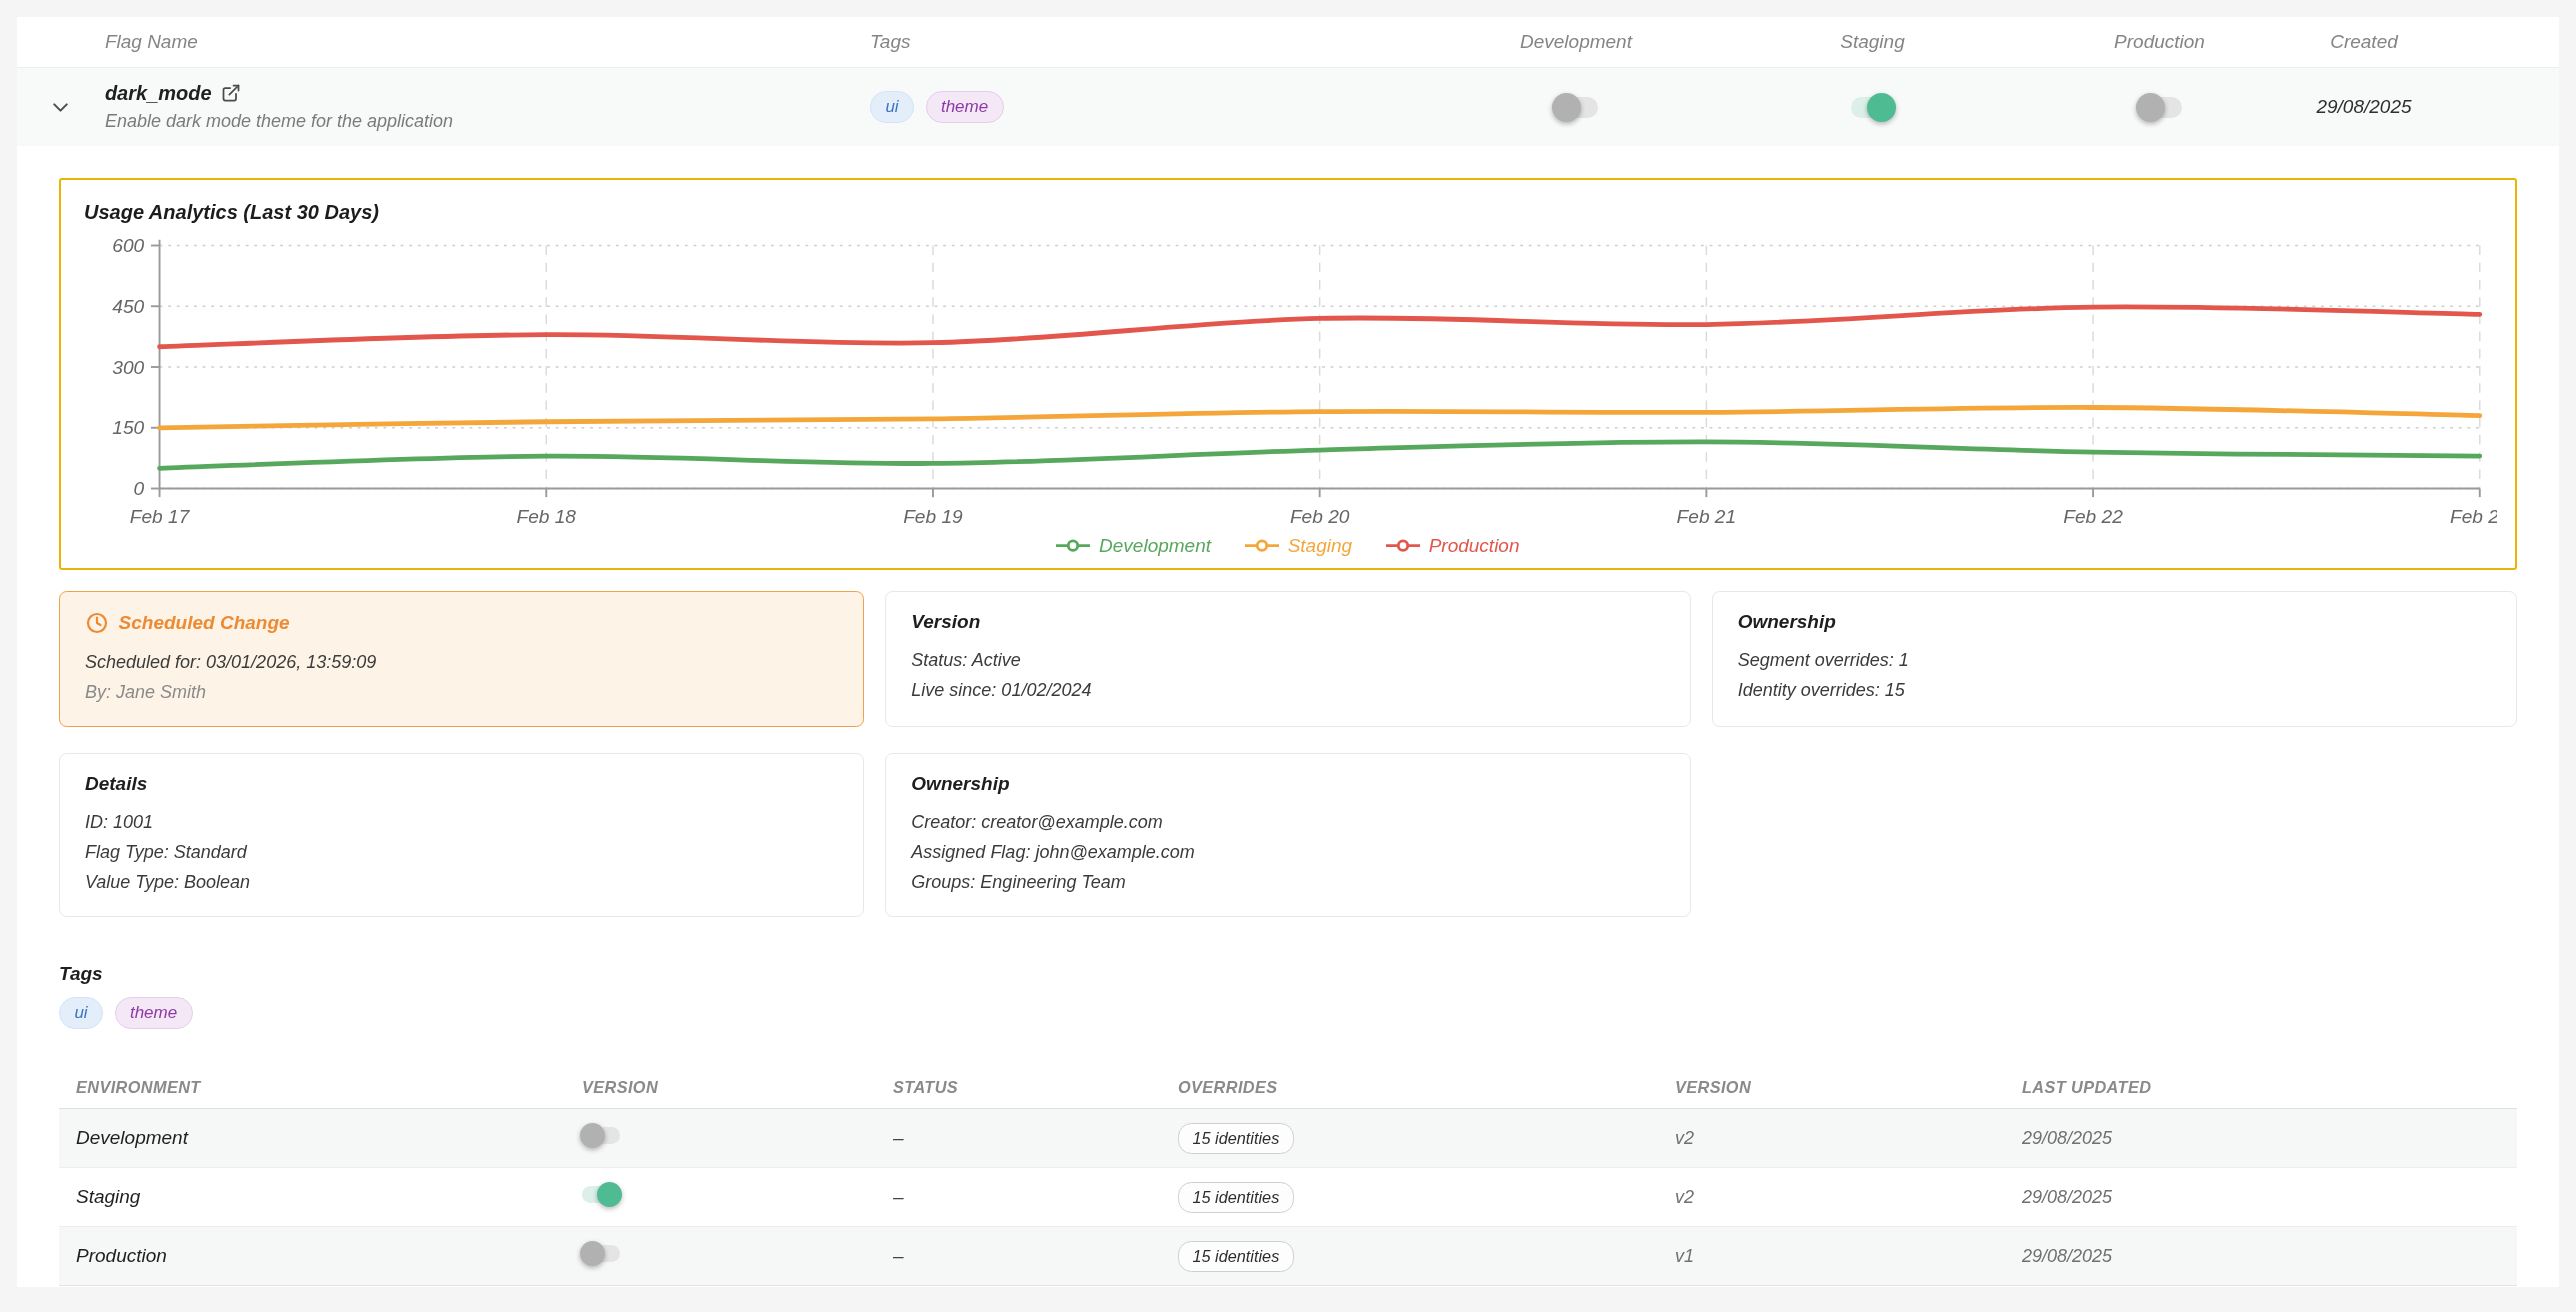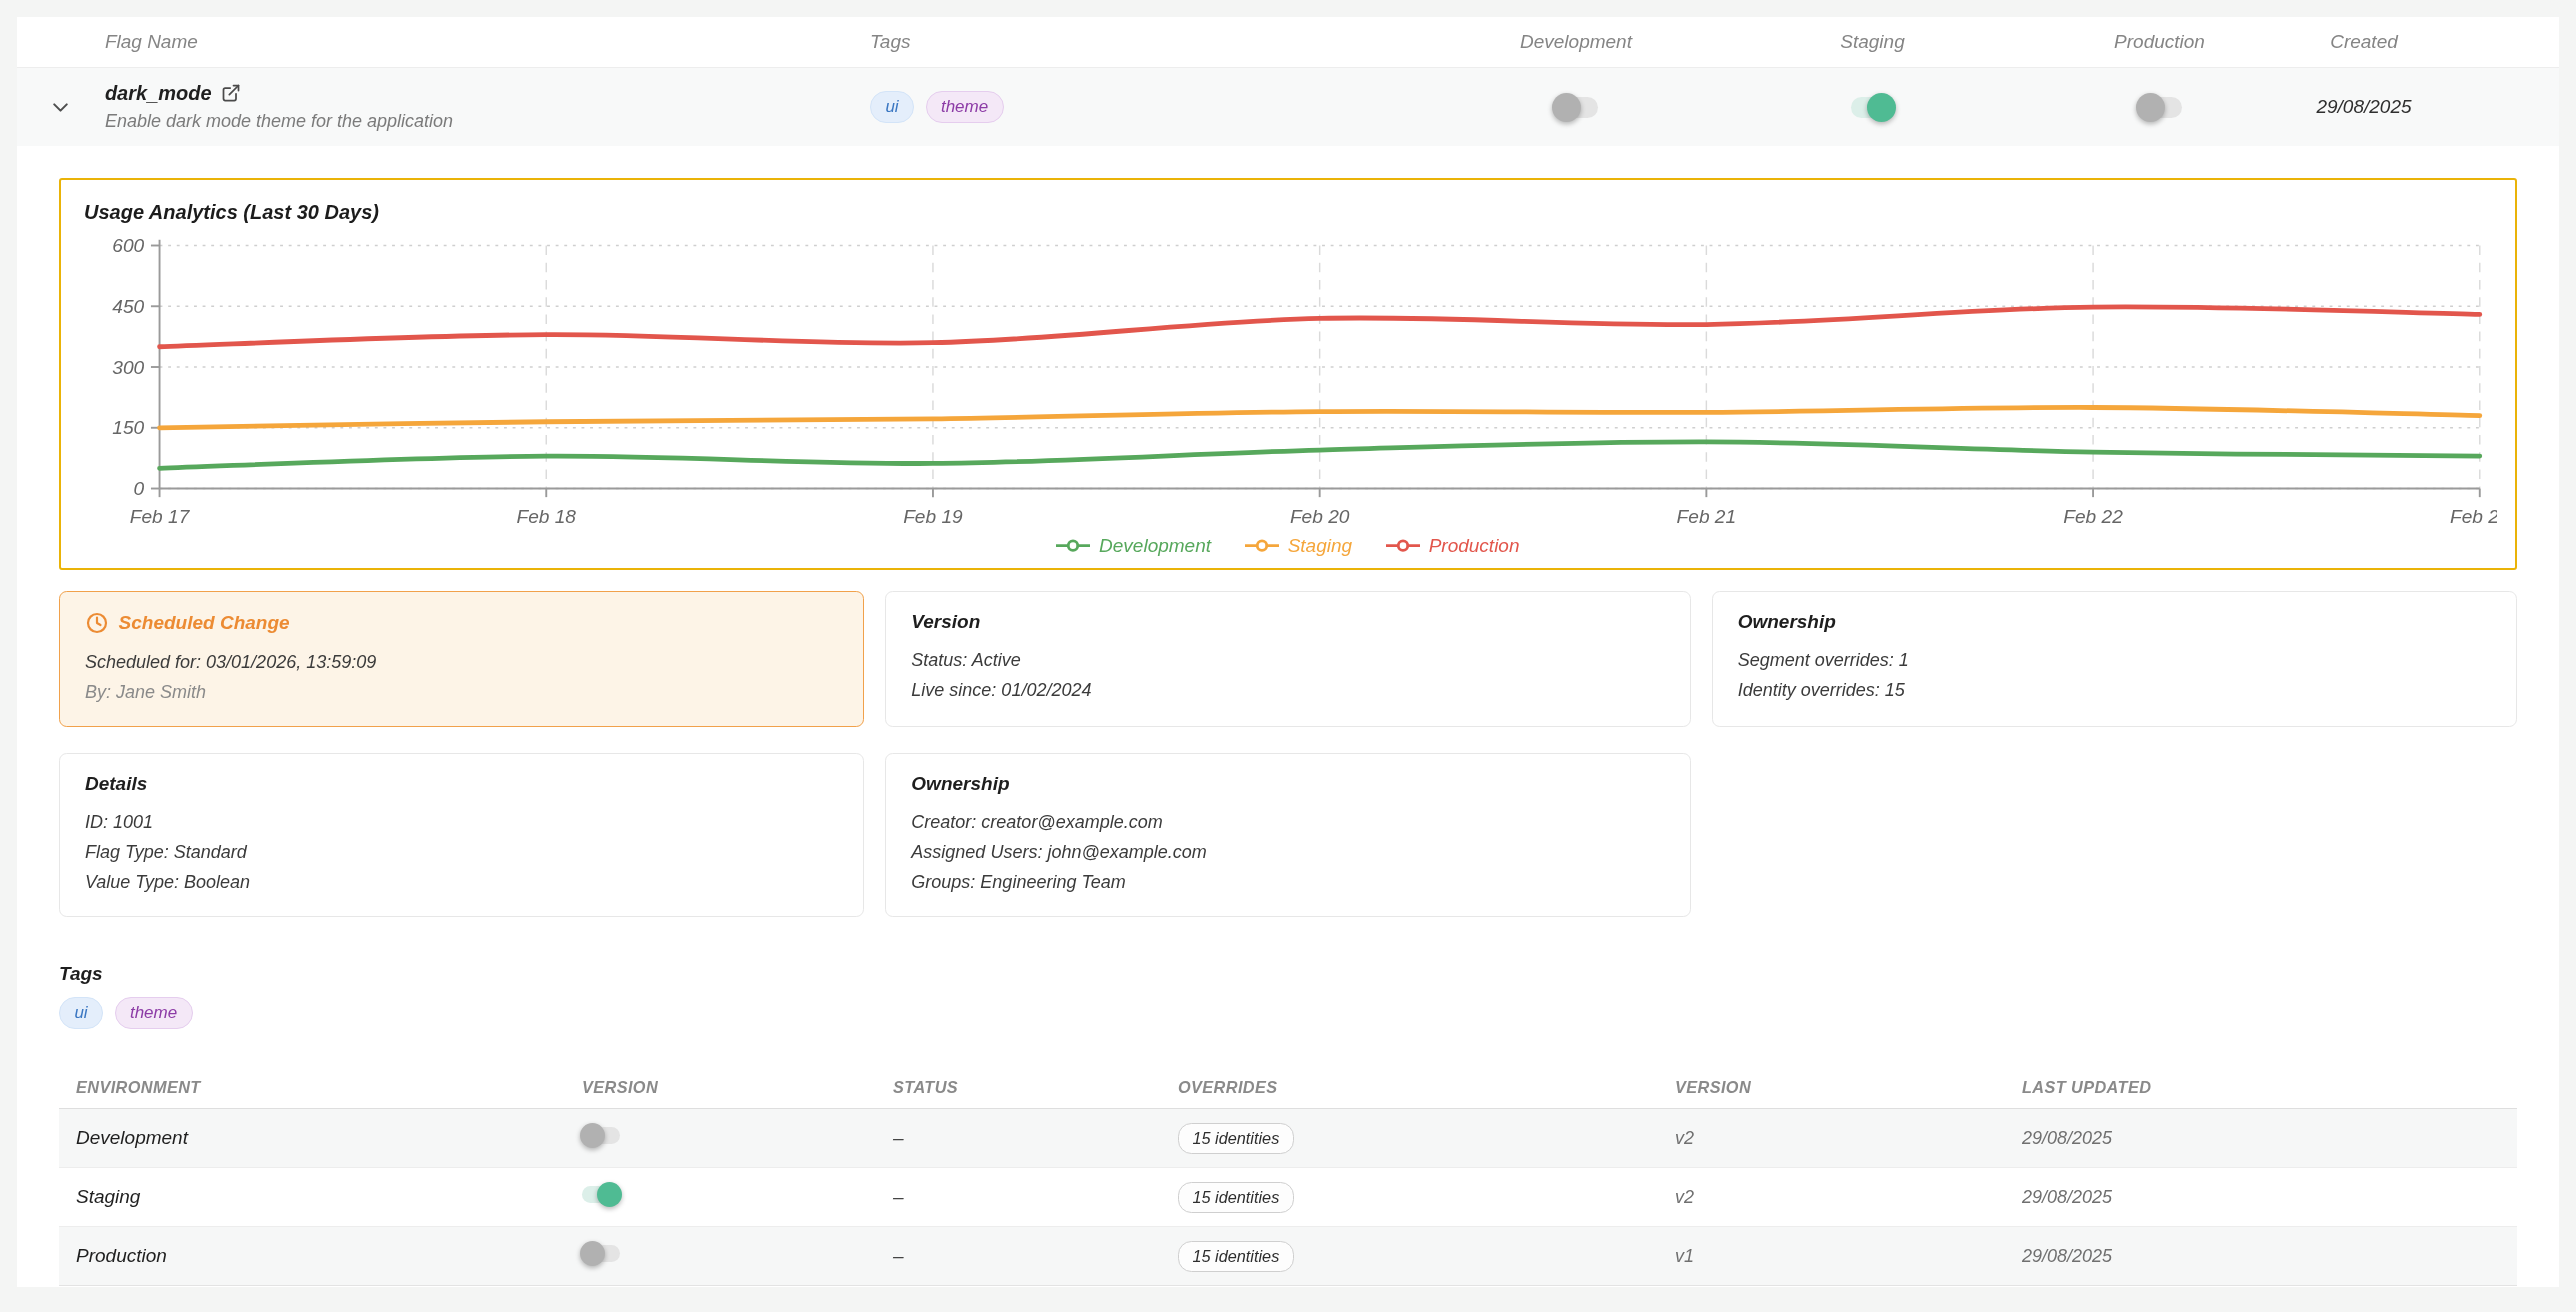--- a/index.html
+++ b/index.html
@@ -228,21 +228,21 @@
       <div class="cards-3 r2">
         <div class="card">
           <div class="card-title">Details</div>
           <div class="card-line">ID: 1001</div>
           <div class="card-line">Flag Type: Standard</div>
           <div class="card-line">Value Type: Boolean</div>
         </div>
         <div class="card">
           <div class="card-title">Ownership</div>
           <div class="card-line">Creator: creator@example.com</div>
-          <div class="card-line">Assigned Users: john@example.com</div>
+          <div class="card-line">Assigned Flag: john@example.com</div>
           <div class="card-line">Groups: Engineering Team</div>
         </div>
       </div>
 
       <div class="tags-section">
         <div class="tags-title">Tags</div>
         <div class="tags-pills">
           <span class="pill pill-blue">ui</span>
           <span class="pill pill-purple">theme</span>
         </div>

